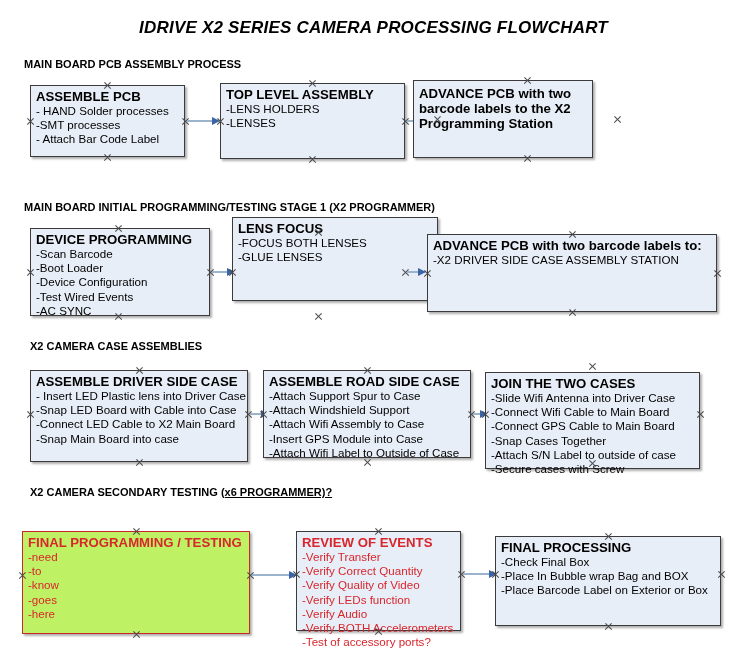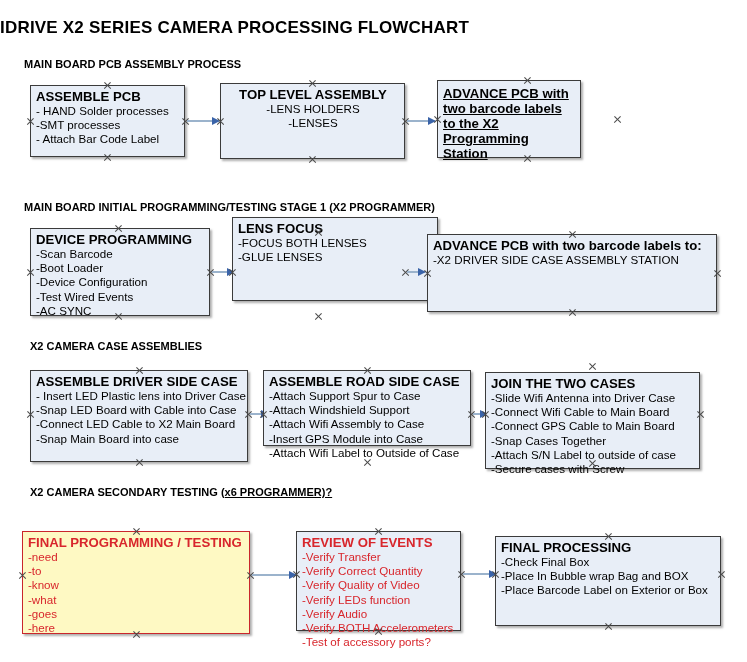--- a/index.html
+++ b/index.html
@@ -15,23 +15,25 @@
     color: #000000;
     overflow: hidden;
   }
 
   
   .chart-title {
     position: absolute;
     top: 18px;
     left: 0;
     width: 747px;
+    text-align: center;
     font-size: 17px;
     font-weight: bold;
     letter-spacing: 0.2px;
+    font-style: italic;
   }
 
   
   .section-header {
     position: absolute;
     font-size: 11px;
     font-weight: bold;
     white-space: nowrap;
   }
   .section-header .hdr-red {
@@ -44,21 +46,21 @@
     position: absolute;
     box-sizing: border-box;
     background: #e8eef7;
     border: 1.3px solid #3b3b3b;
     box-shadow: 2px 2px 2px rgba(110,110,110,0.55);
     padding: 3px 4px 2px 5px;
     overflow: visible;
   }
   .node.red-box {
     border-color: #c9262c;
-    background: #fef9c3;
+    background: #bef264;
   }
   .node-title {
     font-size: 13.2px;
     font-weight: bold;
     line-height: 15px;
     white-space: nowrap;
   }
   .node-title.multi {
     white-space: normal;
   }
@@ -126,33 +128,33 @@
   <div class="node-line">-SMT processes</div>
   <div class="node-line">- Attach Bar Code Label</div>
 </div>
 <div class="handle" style="left:107px; top:85px;"></div>
 <div class="handle" style="left:107px; top:157px;"></div>
 <div class="handle" style="left:30px; top:121px;"></div>
 <div class="handle" style="left:185px; top:121px;"></div>
 
 <div class="conn" style="left:187px; top:120px; width:32px;"></div>
 
-<div class="node" style="left:220px; top:83px; width:185px; height:76px;text-align:center;">
+<div class="node" style="left:220px; top:83px; width:185px; height:76px;">
   <div class="node-title">TOP LEVEL ASSEMBLY</div>
   <div class="node-line">-LENS HOLDERS</div>
   <div class="node-line">-LENSES</div>
 </div>
 <div class="handle" style="left:312px; top:83px;"></div>
 <div class="handle" style="left:312px; top:159px;"></div>
 <div class="handle" style="left:220px; top:121px;"></div>
 <div class="handle" style="left:405px; top:121px;"></div>
 
 <div class="conn" style="left:407px; top:120px; width:28px;"></div>
 
-<div class="node" style="left:437px; top:80px; width:144px; height:78px; padding-top:5px;text-decoration:underline;">
+<div class="node" style="left:413px; top:80px; width:180px; height:78px; padding-top:5px;">
   <div class="node-title multi">ADVANCE PCB with two barcode labels to the  X2 Programming Station</div>
 </div>
 <div class="handle" style="left:527px; top:80px;"></div>
 <div class="handle" style="left:527px; top:158px;"></div>
 <div class="handle" style="left:437px; top:119px;"></div>
 <div class="handle" style="left:617px; top:119px;"></div>
 
 <div class="section-header" style="top:201px; left:24px;">
   <span>MAIN BOARD INITIAL PROGRAMMING/TESTING STAGE 1 (X2 PROGRAMMER)</span>
 </div>
@@ -204,21 +206,21 @@
   <div class="node-line">-Connect LED Cable to X2 Main Board</div>
   <div class="node-line">-Snap Main Board into case</div>
 </div>
 <div class="handle" style="left:139px; top:370px;"></div>
 <div class="handle" style="left:139px; top:462px;"></div>
 <div class="handle" style="left:30px; top:414px;"></div>
 <div class="handle" style="left:248px; top:414px;"></div>
 
 <div class="conn" style="left:250px; top:413px; width:18px;"></div>
 
-<div class="node" style="left:263px; top:370px; width:208px; height:76px;">
+<div class="node" style="left:263px; top:370px; width:208px; height:88px;">
   <div class="node-title">ASSEMBLE ROAD SIDE CASE</div>
   <div class="node-line">-Attach Support Spur to Case</div>
   <div class="node-line">-Attach Windshield Support</div>
   <div class="node-line">-Attach Wifi Assembly to Case</div>
   <div class="node-line">-Insert GPS Module into Case</div>
   <div class="node-line">-Attach Wifi Label to Outside of Case</div>
 </div>
 <div class="handle" style="left:367px; top:370px;"></div>
 <div class="handle" style="left:367px; top:462px;"></div>
 <div class="handle" style="left:263px; top:414px;"></div>
@@ -242,21 +244,20 @@
 
 <div class="section-header" style="top:486px; left:30px;">
   <span>X2 CAMERA SECONDARY TESTING </span><span class="hdr-red">(x6 PROGRAMMER)?</span>
 </div>
 
 <div class="node red-box" style="left:22px; top:531px; width:228px; height:103px;">
   <div class="node-title red-text">FINAL PROGRAMMING / TESTING</div>
   <div class="node-line red-text">-need</div>
   <div class="node-line red-text">-to</div>
   <div class="node-line red-text">-know</div>
-  <div class="node-line red-text">-what</div>
   <div class="node-line red-text">-goes</div>
   <div class="node-line red-text">-here</div>
 </div>
 <div class="handle" style="left:136px; top:531px;"></div>
 <div class="handle" style="left:136px; top:634px;"></div>
 <div class="handle" style="left:22px; top:575px;"></div>
 <div class="handle" style="left:250px; top:575px;"></div>
 
 <div class="conn" style="left:252px; top:574px; width:44px;"></div>
 

